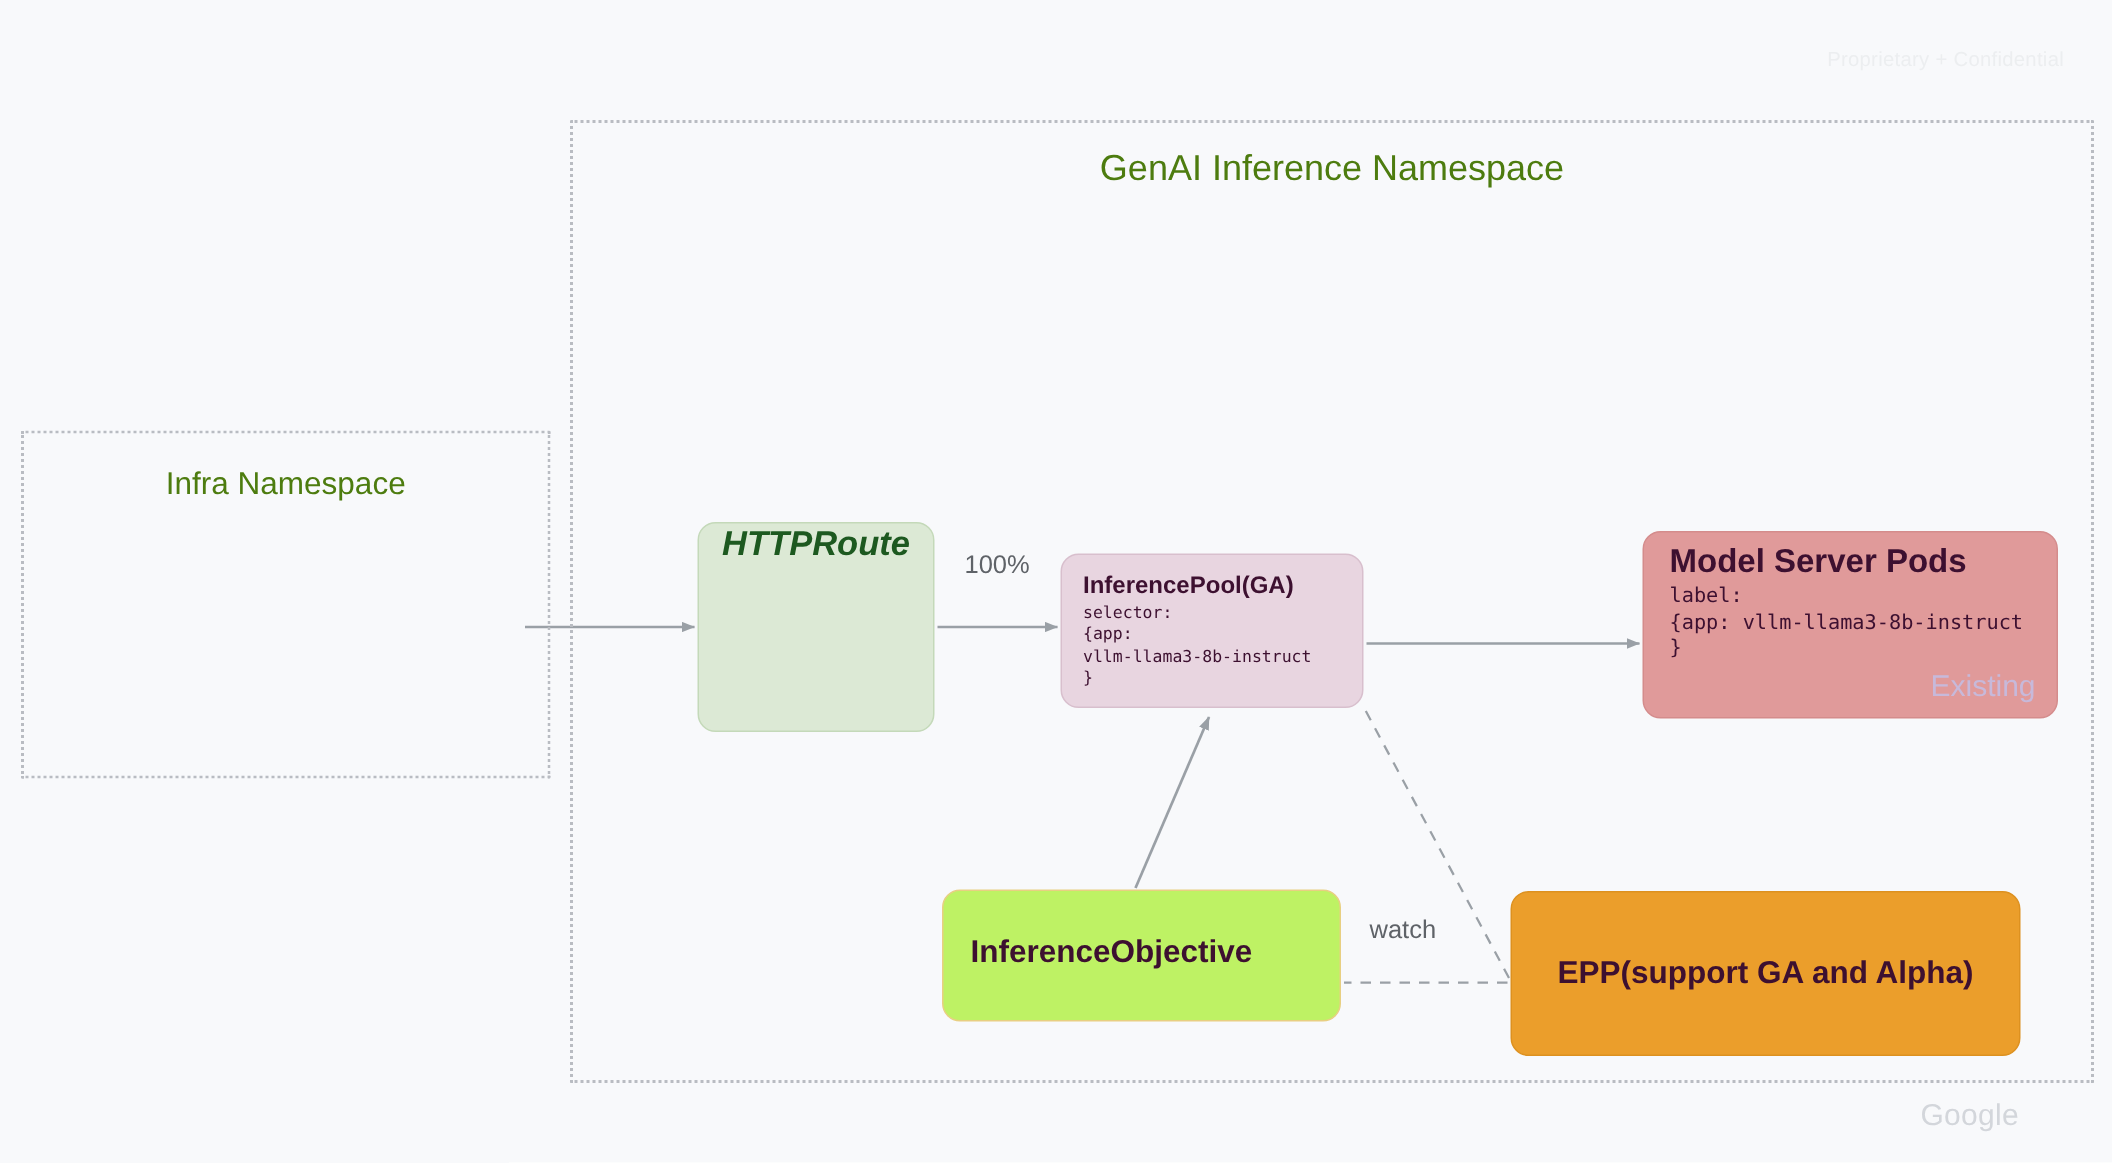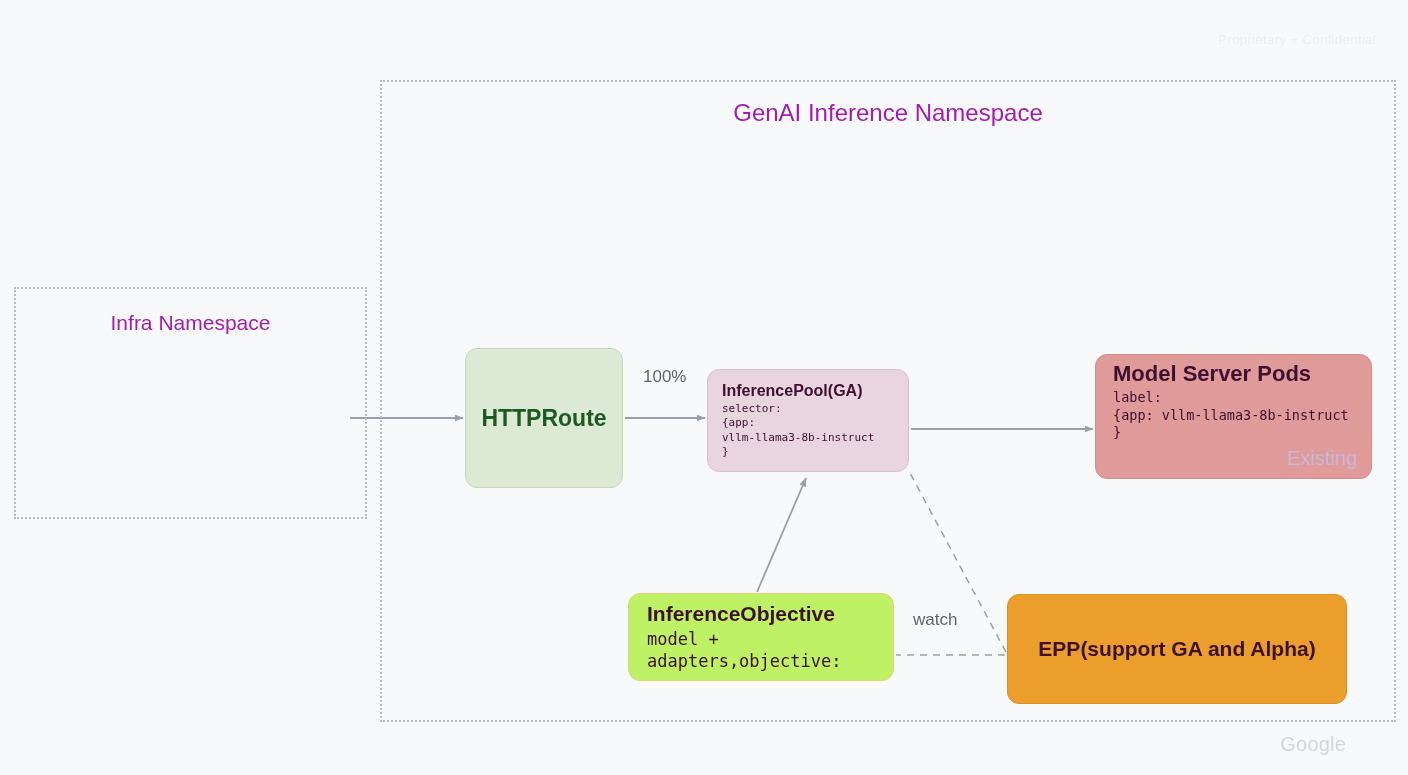--- a/index.html
+++ b/index.html
@@ -45,21 +45,21 @@
   .namespace {
     position: absolute;
     border: 2px dotted #b9bcc2;
     background: transparent;
     border-radius: 1px;
   }
   .ns-title {
     position: absolute;
     width: 100%;
     text-align: center;
-    color: #a21caf;
+    color: #4d7c0f;
     white-space: nowrap;
   }
   #ns-infra { left: 14px; top: 287px; width: 353px; height: 232px; }
   #ns-infra .ns-title { top: 22px; font-size: 21px; }
   #ns-genai { left: 380px; top: 80px; width: 1016px; height: 642px; }
   #ns-genai .ns-title { top: 17px; font-size: 24px; }
 
   
   .node {
     position: absolute;
@@ -85,21 +85,22 @@
     padding-left: 25px;
   }
   #node-gateway .title { font-size: 21px; color: #1a3a85; }
 
   
   #node-httproute {
     left: 465px; top: 348px; width: 158px; height: 140px;
     background: #dce9d5;
     border: 1px solid #c4d9b9;
     align-items: center;
-    justify-content: center;
+    justify-content: flex-start;
+    font-style: italic;
   }
   #node-httproute .title { font-size: 23px; color: #1d5920; }
 
   
   #node-inferencepool {
     left: 707px; top: 369px; width: 202px; height: 103px;
     background: #e8d5e0;
     border: 1px solid #d8bfcd;
     padding: 12px 0 10px 14px;
     justify-content: flex-start;
@@ -208,22 +209,20 @@
   <div class="node" id="node-modelserver">
     <div class="title">Model Server Pods</div>
     <div class="mono">label:
 {app: vllm-llama3-8b-instruct
 }</div>
     <div class="existing-tag">Existing</div>
   </div>
 
   <div class="node" id="node-inferenceobjective">
     <div class="title">InferenceObjective</div>
-    <div class="mono">model +
-adapters,objective:</div>
   </div>
 
   <div class="node" id="node-epp">
     <div class="title">EPP(support GA and Alpha)</div>
   </div>
 
   <div class="edge-label" id="label-100">100%</div>
   <div class="edge-label" id="label-watch">watch</div>
 
   <div class="watermark-tr">Proprietary + Confidential</div>

